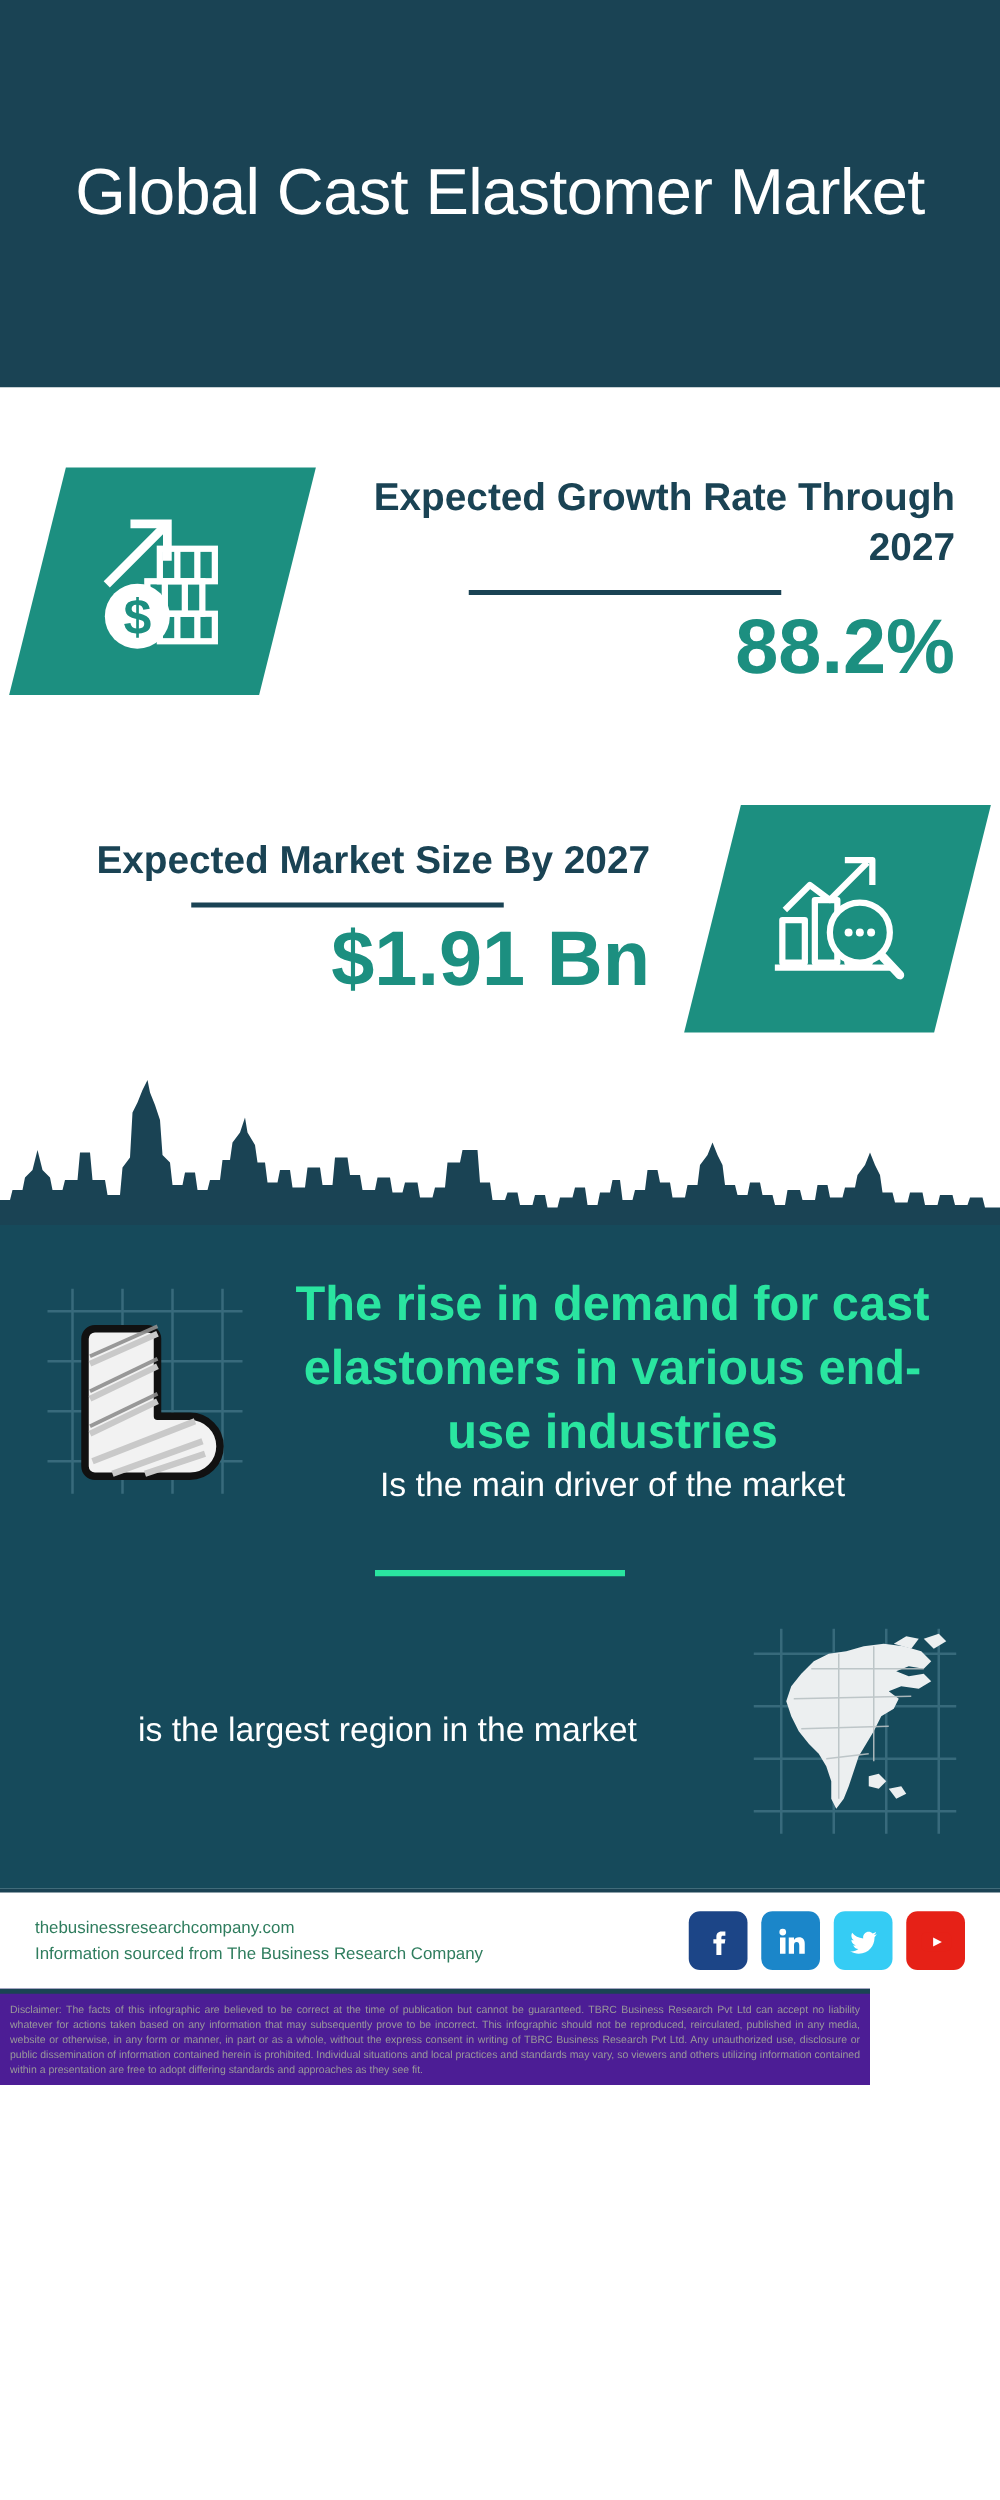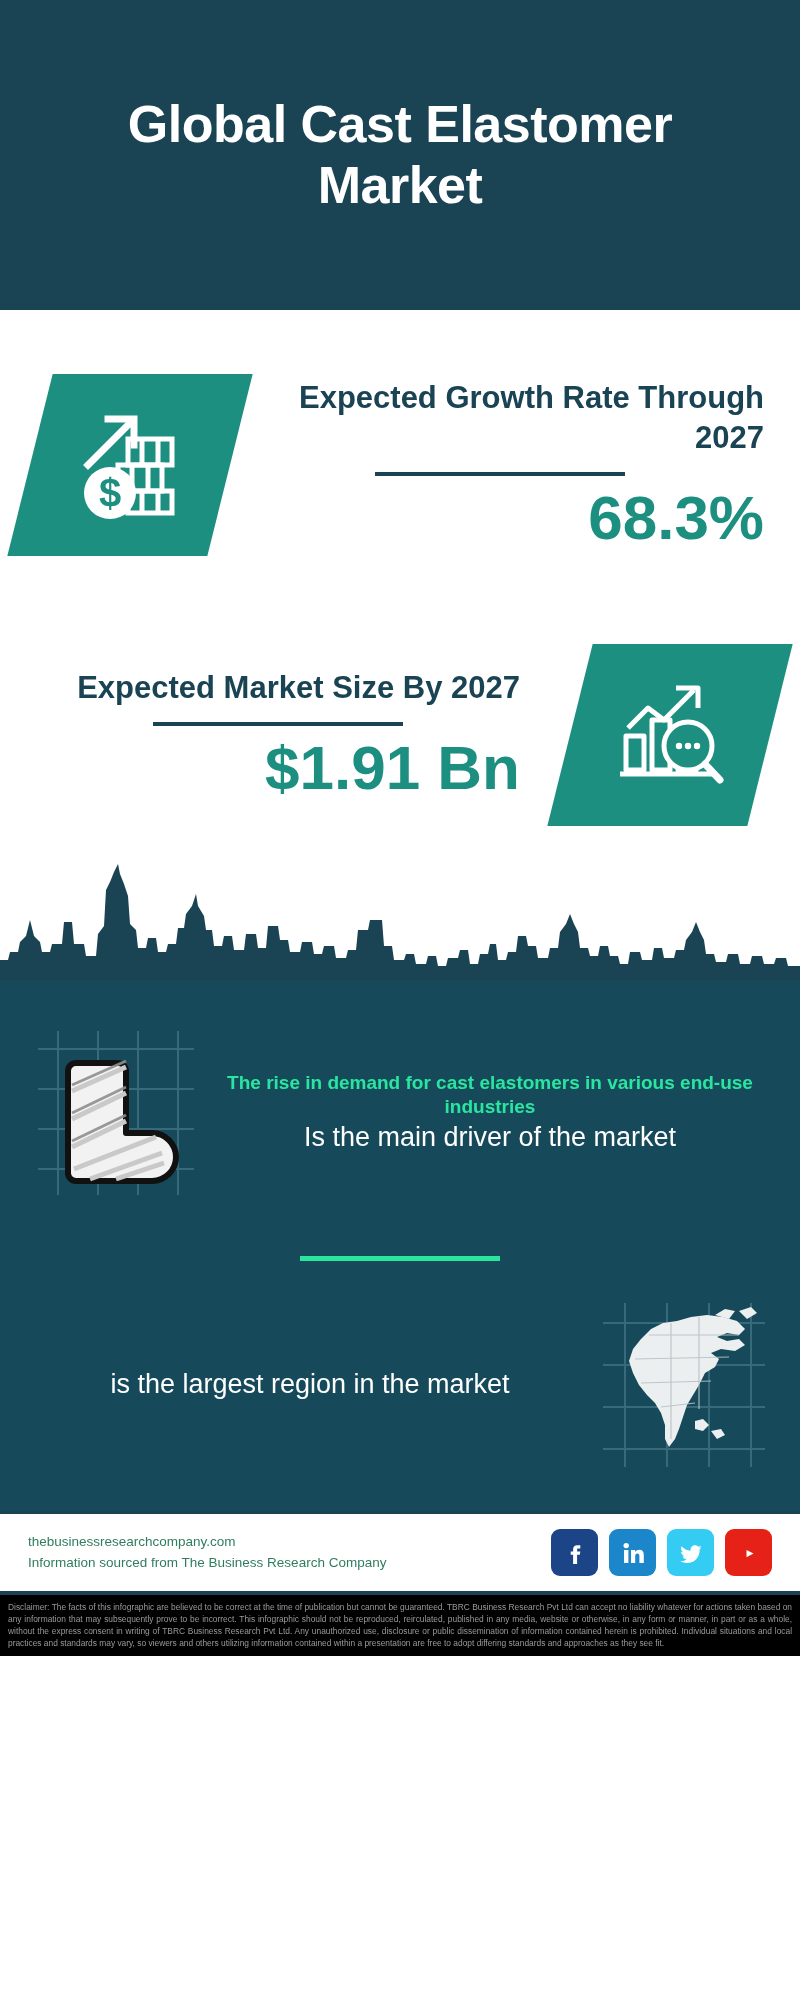--- a/index.html
+++ b/index.html
@@ -16,22 +16,22 @@
   .header {
     width:800px; height:310px;
     background:#1a4354;
     display:flex; align-items:center; justify-content:center;
     padding:0 48px;
   }
   .header h1 {
     color:#ffffff;
     font-size:52px;
     line-height:1.18;
-    font-weight:bold;
-    text-align:center;
+    font-weight:normal;
+    text-align:left;
     letter-spacing:-0.5px;
   }
 
   
   .stats-band { width:800px; background:#fff; position:relative; }
 
   .stat-row { display:flex; align-items:center; width:800px; }
   .stat-row.growth { height:300px; padding:10px 30px 0 30px; }
   .stat-row.size   { height:250px; padding:0 30px;gap:44px; }
 
@@ -70,21 +70,21 @@
   }
   .insight-row { display:flex; align-items:center; width:800px; }
   .insight-row.driver { padding:22px 26px 6px 26px; min-height:250px; }
   .insight-row.region { padding:16px 26px 30px 26px; min-height:215px; }
 
   .insight-art { flex:0 0 180px; display:flex; align-items:center; justify-content:center; }
   .insight-text { flex:1; text-align:center; padding:0 4px; }
 
   .accent-line {
     color:#2ae5a0;
-    font-size:19px; font-weight:bold; line-height:1.30;
+    font-size:39px; font-weight:bold; line-height:1.30;
   }
   .plain-line {
     color:#ffffff;
     font-size:27px; font-weight:normal; line-height:1.32;
   }
   .divider {
     width:200px; height:5px; background:#2ae5a0;
     margin:26px auto 22px auto;
   }
 
@@ -97,21 +97,21 @@
   }
   .source-text { color:#2f7d5e; font-size:13.5px; line-height:1.55; }
   .socials { display:flex; gap:11px; align-items:center; }
   .social {
     width:47px; height:47px; border-radius:9px;
     display:flex; align-items:center; justify-content:center;
   }
   .social svg { display:block; }
 
   .disclaimer-wrap {
-    width:800px; background:#000000;
+    width:696px; background:#4c1d95;
     border-top:4px solid #1a4354;
     padding:7px 8px 6px 8px;
   }
   .disclaimer {
     color:#9a9a9a; font-size:8.4px; line-height:1.42;
     text-align:justify;
   }
 </style>
 </head>
 <body>
@@ -144,21 +144,21 @@
               <line x1="88" y1="88" x2="88" y2="110"></line>
             </g>
             <circle cx="40" cy="90" r="26" fill="#ffffff"></circle>
             <text x="40" y="104" font-family="Liberation Sans, sans-serif" font-size="40" font-weight="bold" fill="#1c8f80" text-anchor="middle">$</text>
           </svg>
         </span>
       </div>
       <div class="stat-text">
         <div class="stat-title">Expected Growth Rate Through 2027</div>
         <div class="stat-rule"></div>
-        <div class="stat-value">68.3%</div>
+        <div class="stat-value">88.2%</div>
       </div>
     </div>
 
     <div class="stat-row size">
       <div class="stat-text">
         <div class="stat-title">Expected Market Size By 2027</div>
         <div class="stat-rule"></div>
         <div class="stat-value">$1.91 Bn</div>
       </div>
       <div class="icon-tile">

